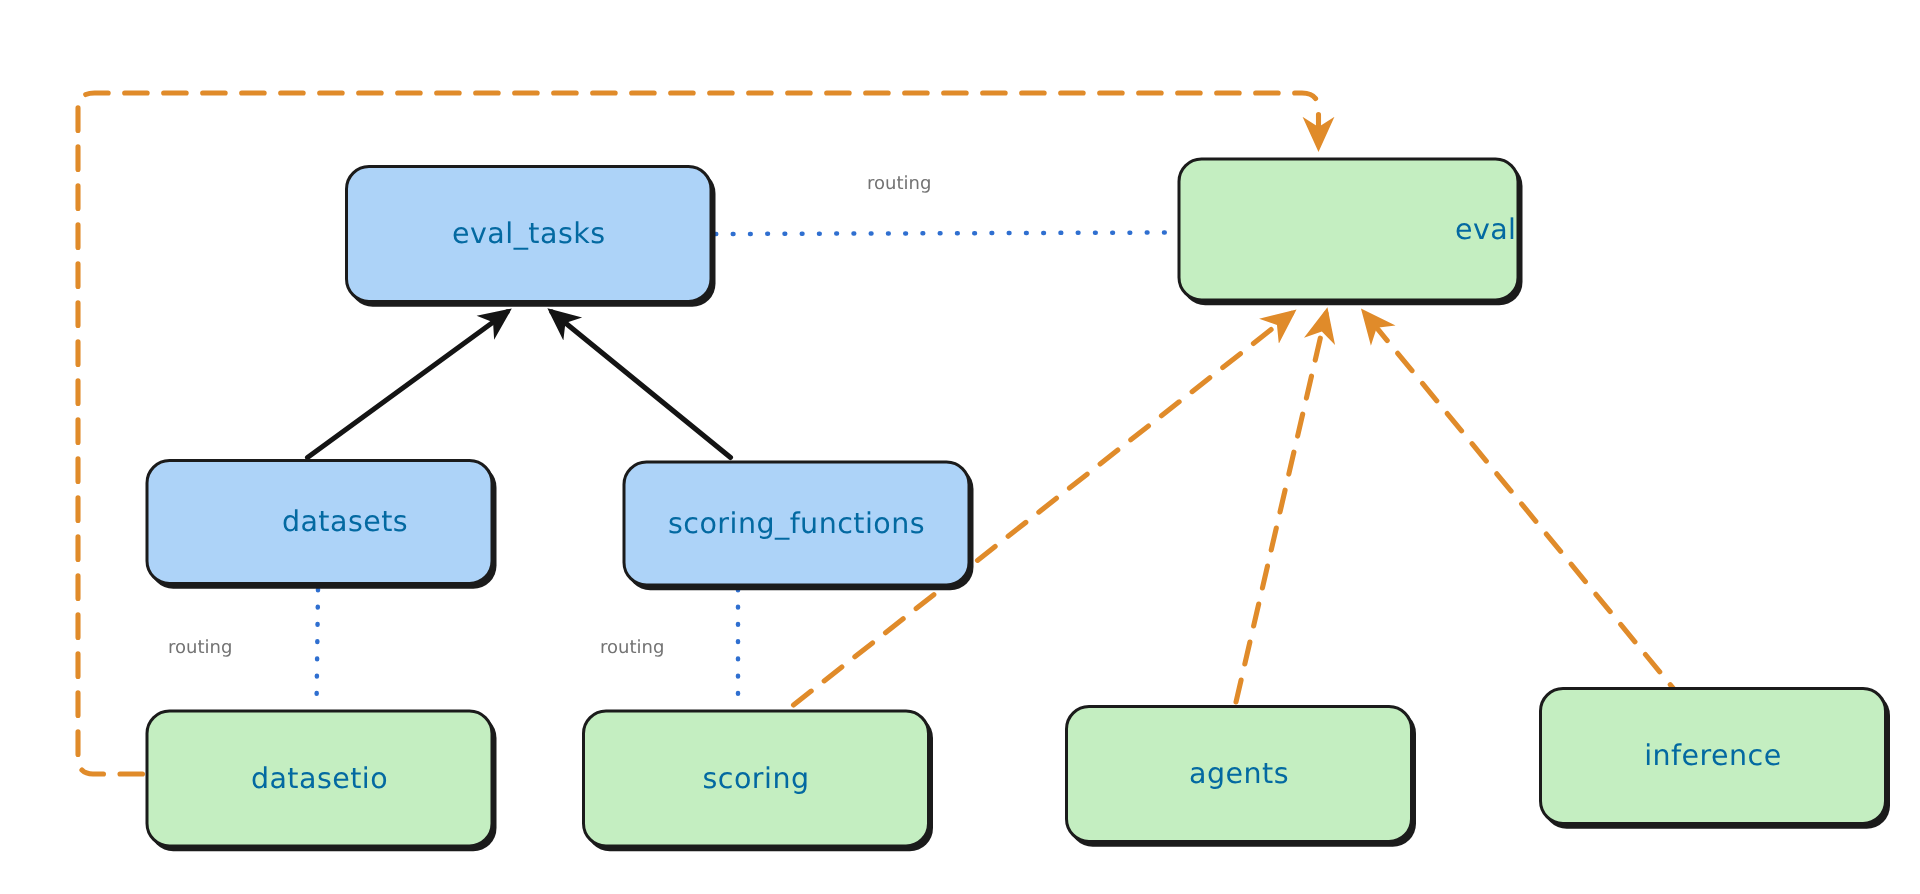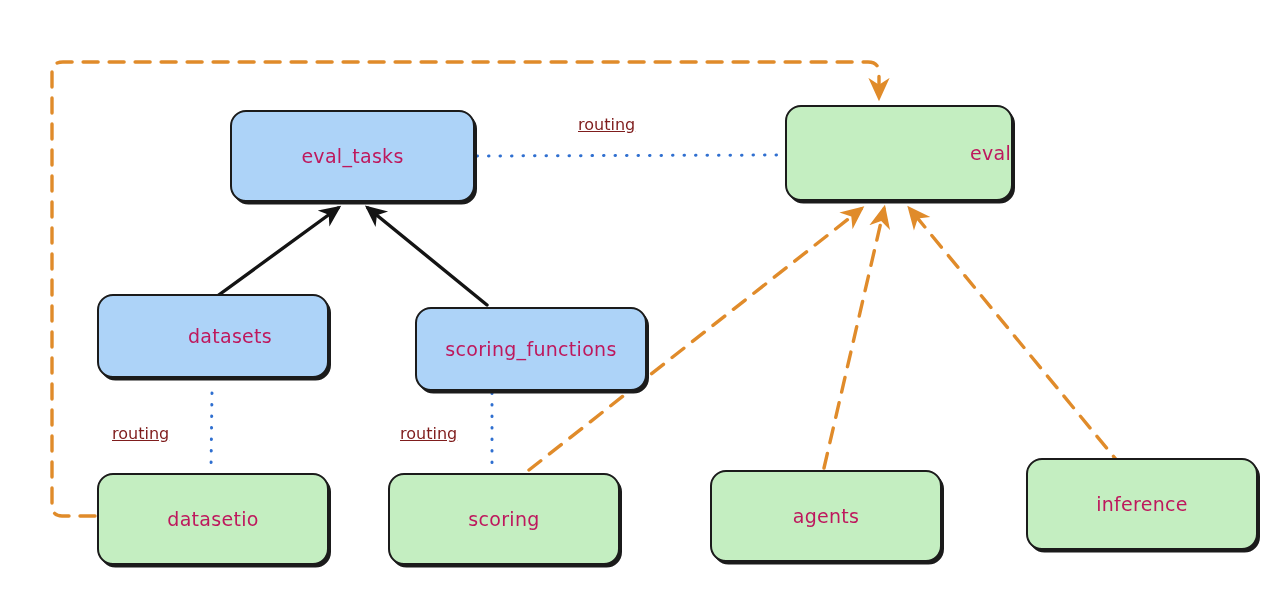--- a/index.html
+++ b/index.html
@@ -27,37 +27,36 @@
   }
   .node {
     position: absolute;
     box-sizing: border-box;
     border: 2.6px solid #1b1b1b;
     border-radius: 16px;
     display: flex;
     align-items: center;
     justify-content: center;
     text-align: center;
-    color: #be185d;
+    color: #0369a1;
     font-family: "DejaVu Sans", sans-serif;
     font-size: 19px;
     letter-spacing: 0.3px;
     box-shadow: 2.5px 3px 0 -0.5px #1b1b1b;
     z-index: 3;
   }
   .node.blue  { background: #ADD3F8; }
   .node.green { background: #C4EEC1; }
   .edge-label {
     position: absolute;
-    color: #7f1d1d;
+    color: #737373;
     font-family: "DejaVu Sans", sans-serif;
-    font-size: 16px;
+    font-size: 12px;
     white-space: nowrap;
     z-index: 4;
-    text-decoration: underline;
   }
 </style>
 </head>
 <body>
 
 <div id="diagram-root">
 
   <svg id="edge-layer" viewBox="0 0 1280 596">
     <defs>
       <marker id="arrow-black" viewBox="0 0 12 12" refX="9" refY="6" markerWidth="7" markerHeight="7" orient="auto-start-reverse">
@@ -88,21 +87,21 @@
   </svg>
 
   <div class="node blue" style="left:230px; top:110px; width:245px; height:92px;">
     <span>eval_tasks</span>
   </div>
 
   <div class="node green" style="left:785px; top:105px; width:228px; height:96px;justify-content:flex-end;">
     <span>eval</span>
   </div>
 
-  <div class="node blue" style="left:97px; top:294px; width:232px; height:84px;padding-left:34px;">
+  <div class="node blue" style="left:97px; top:306px; width:232px; height:84px;padding-left:34px;">
     <span>datasets</span>
   </div>
 
   <div class="node blue" style="left:373px; top:307px; width:232px; height:84px;margin-left:42px;">
     <span>scoring_functions</span>
   </div>
 
   <div class="node green" style="left:97px; top:473px; width:232px; height:92px;">
     <span>datasetio</span>
   </div>

